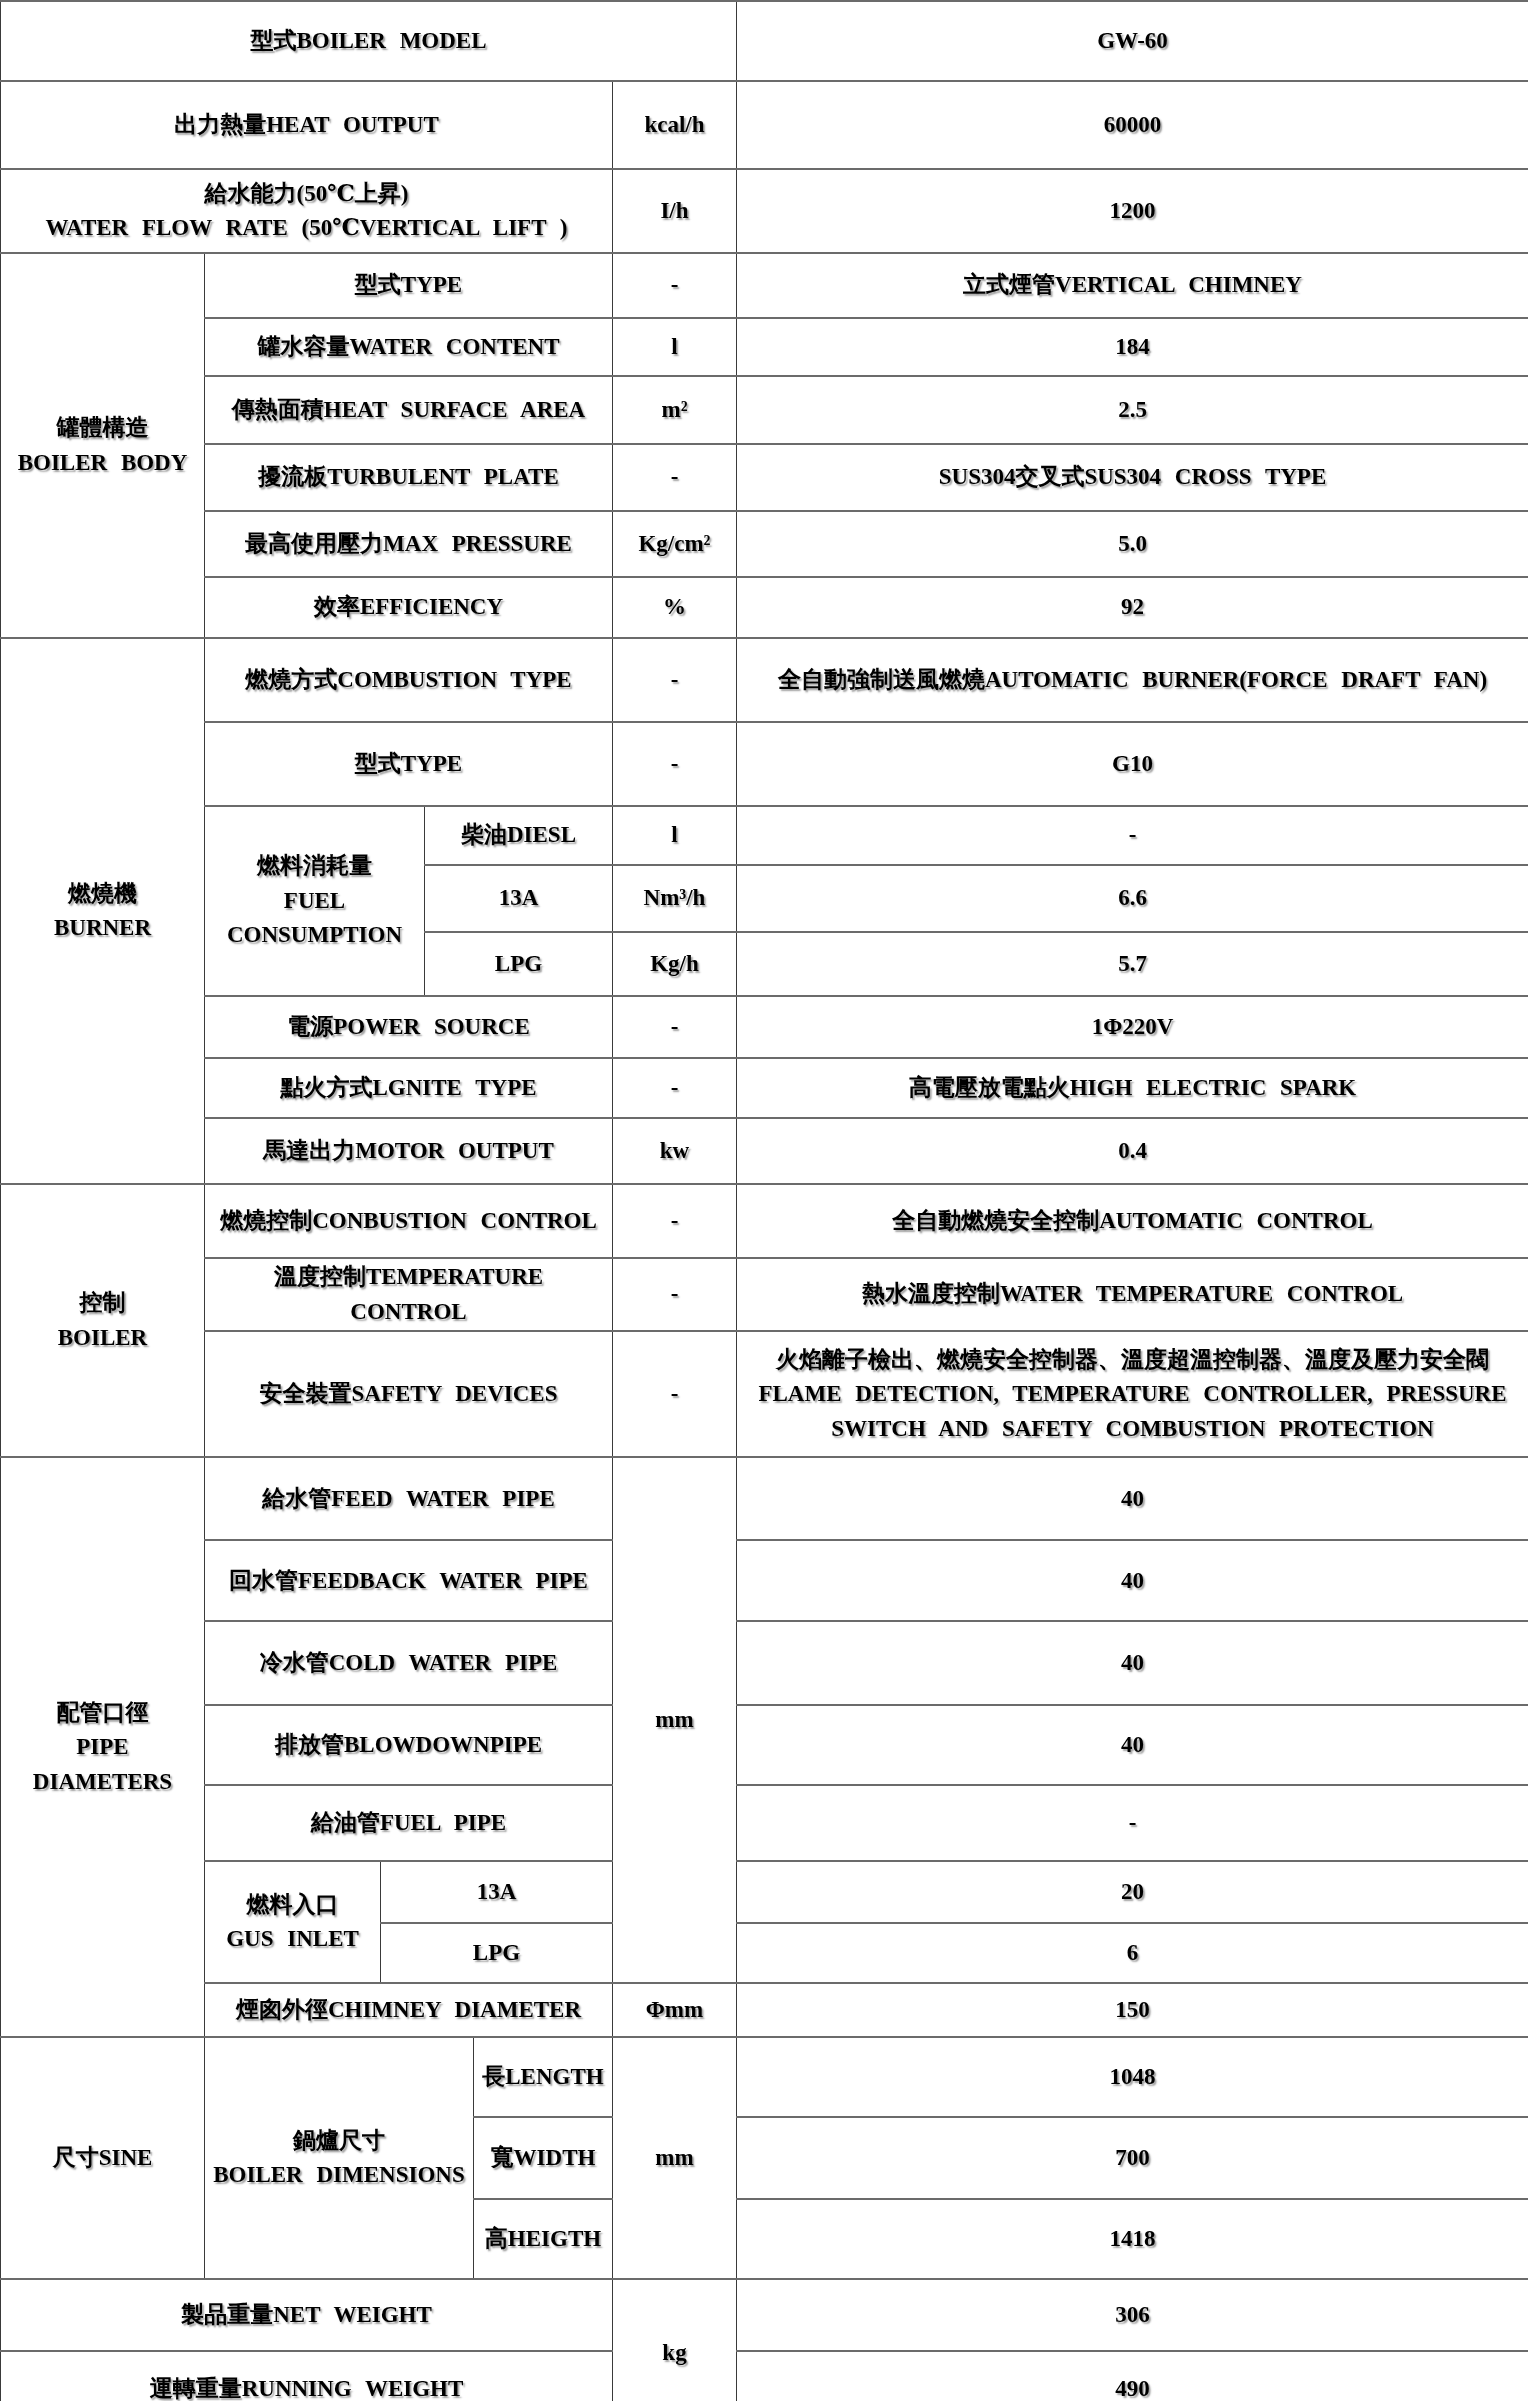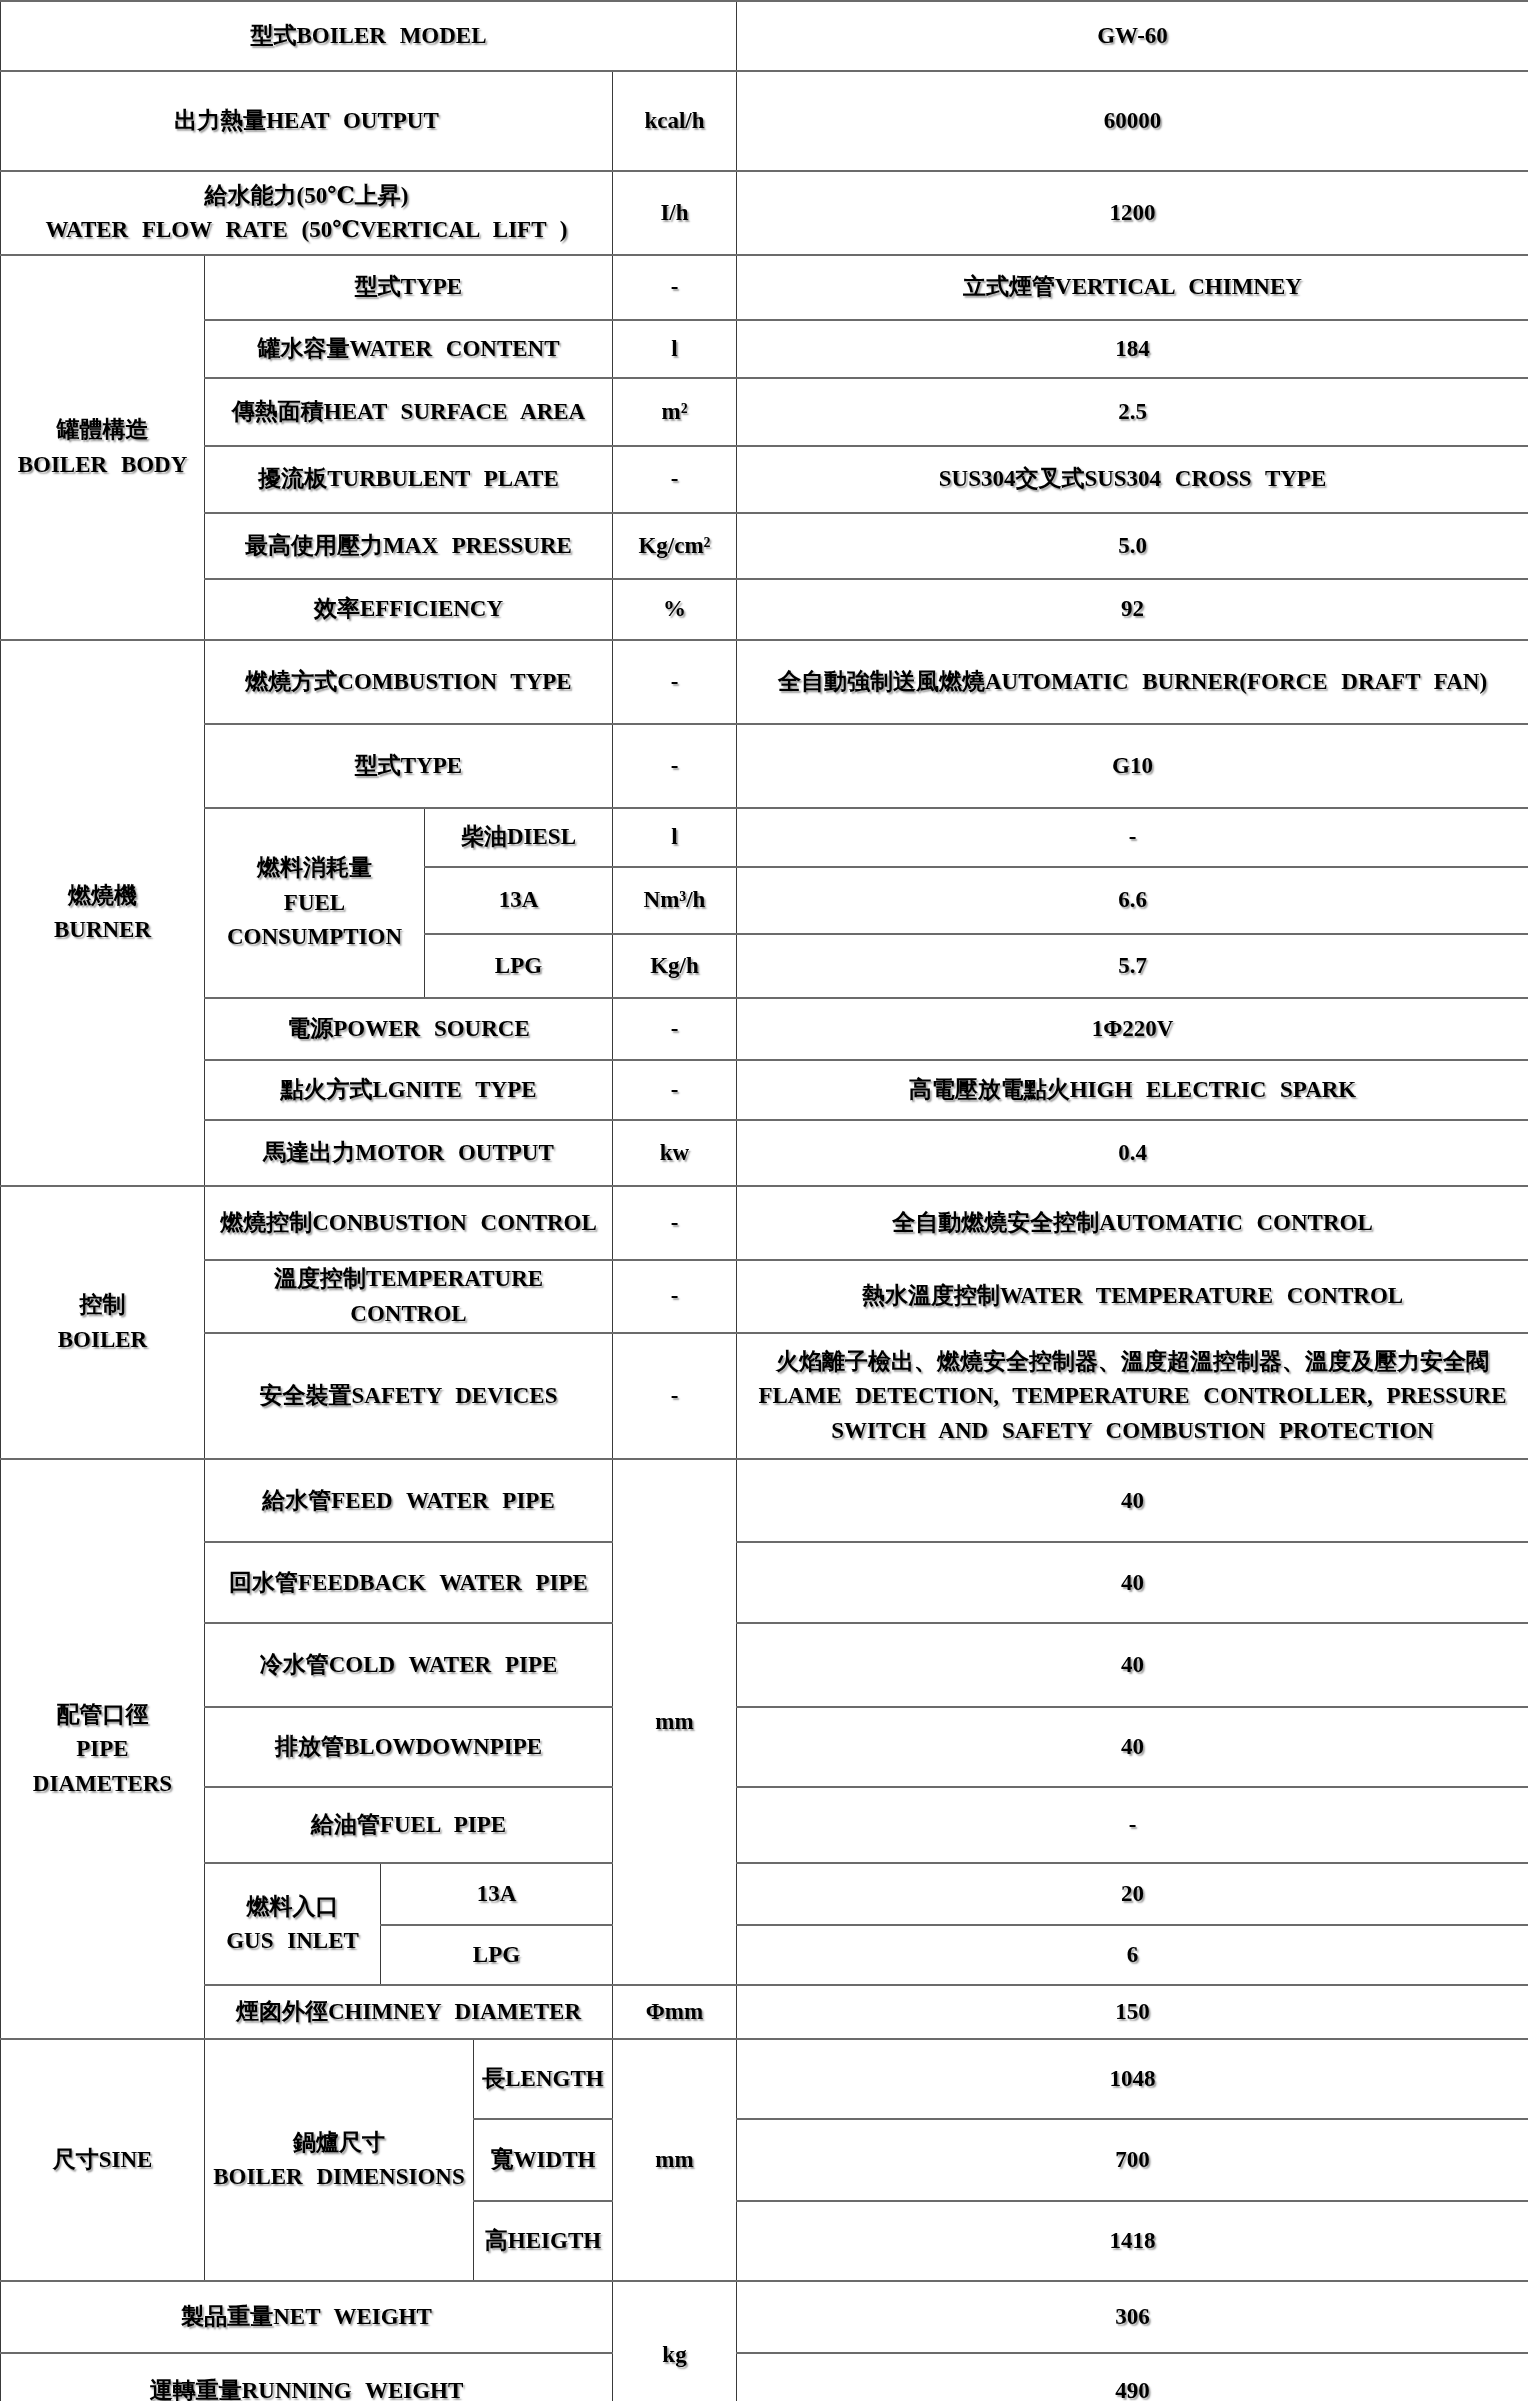--- a/index.html
+++ b/index.html
@@ -35,26 +35,26 @@
     <col style="width:204px">
         <col style="width:176px">
         <col style="width:44px">
     <col style="width:49px">
         <col style="width:139px">
         <col style="width:124px">
     <col style="width:792px">
   </colgroup>
 
   <tbody>
-        <tr style="height:70px">
+        <tr style="height:80px">
     <td colspan="6">型式BOILER MODEL</td>
     <td>GW-60</td>
   </tr>
 
-  <tr style="height:100px">
+  <tr style="height:88px">
     <td colspan="5">出力熱量HEAT OUTPUT</td>
     <td>kcal/h</td>
     <td>60000</td>
   </tr>
 
   <tr style="height:84px">
     <td colspan="5" class="two-line">
       <span>給水能力(50℃上昇)</span>
       <span>WATER FLOW RATE (50℃VERTICAL LIFT )</span>
     </td>

